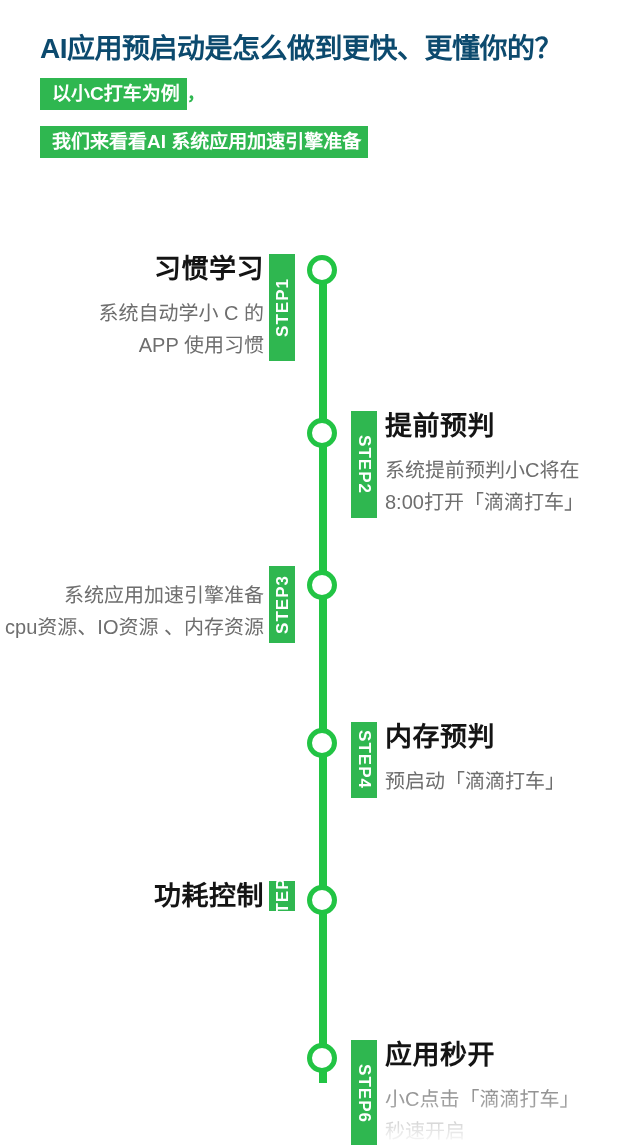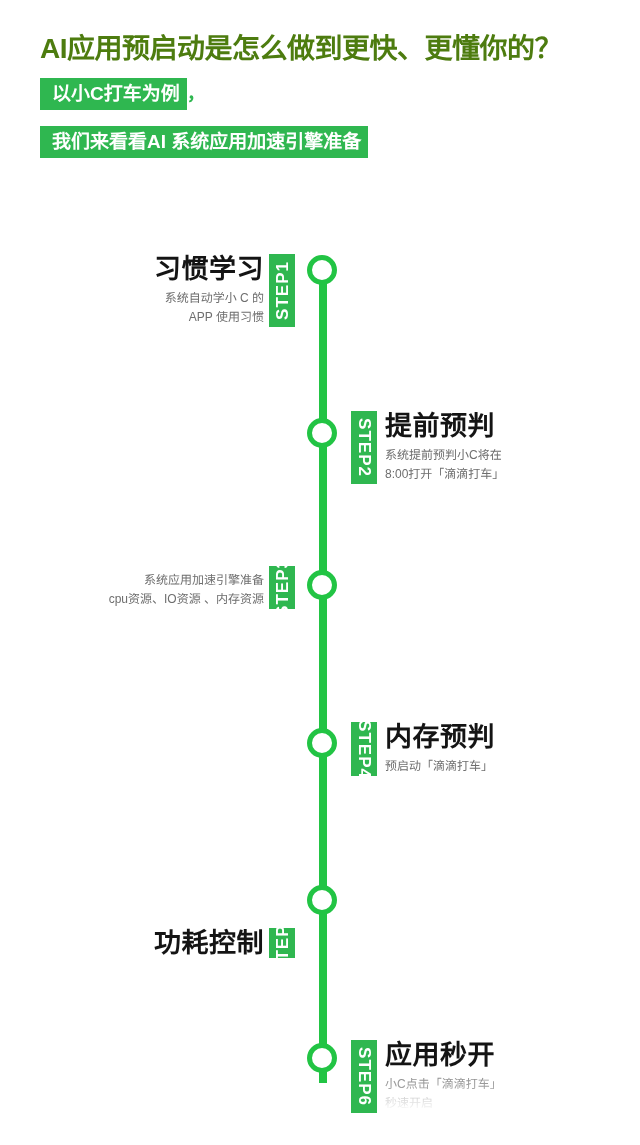--- a/index.html
+++ b/index.html
@@ -21,21 +21,21 @@
     position: absolute;
     left: 0; top: 0;
     width: 640px;
   }
   #page-title {
     position: absolute;
     left: 40px;
     top: 26px;
     font-size: 28px;
     font-weight: 700;
-    color: #4d7c0f;
+    color: #0c4a6e;
     letter-spacing: -0.5px;
     white-space: nowrap;
   }
   .subtitle-row {
     position: absolute;
     left: 40px;
     white-space: nowrap;
     font-size: 19px;
     font-weight: 700;
     color: #ffffff;
@@ -104,24 +104,24 @@
 
   .step-title {
     font-size: 27px;
     font-weight: 700;
     color: #141414;
     line-height: 1.12;
     letter-spacing: 0.5px;
     white-space: nowrap;
   }
   .step-desc {
-    font-size: 12px;
+    font-size: 20px;
     color: #6e6e6e;
     line-height: 1.58;
-    margin-top: 5px;
+    margin-top: 14px;
     white-space: nowrap;
   }
 
   
   .step-badge {
     background: #2fb750;
     width: 26px;
     flex: none;
     display: flex;
     align-items: center;
@@ -217,21 +217,21 @@
       <span class="badge-text">STEP4</span>
     </div>
     <div class="step-text">
       <div class="step-title">内存预判</div>
       <div class="step-desc">
         <div>预启动「滴滴打车」</div>
       </div>
     </div>
   </div>
 
-  <div class="step left" style="top:928px;">
+  <div class="step left" style="top:881px;">
     <div class="step-text">
       <div class="step-title">功耗控制</div>
     </div>
     <div class="step-badge">
       <span class="badge-text">STEP5</span>
     </div>
   </div>
 
   <div class="step right" style="top:1040px;">
     <div class="step-badge">

